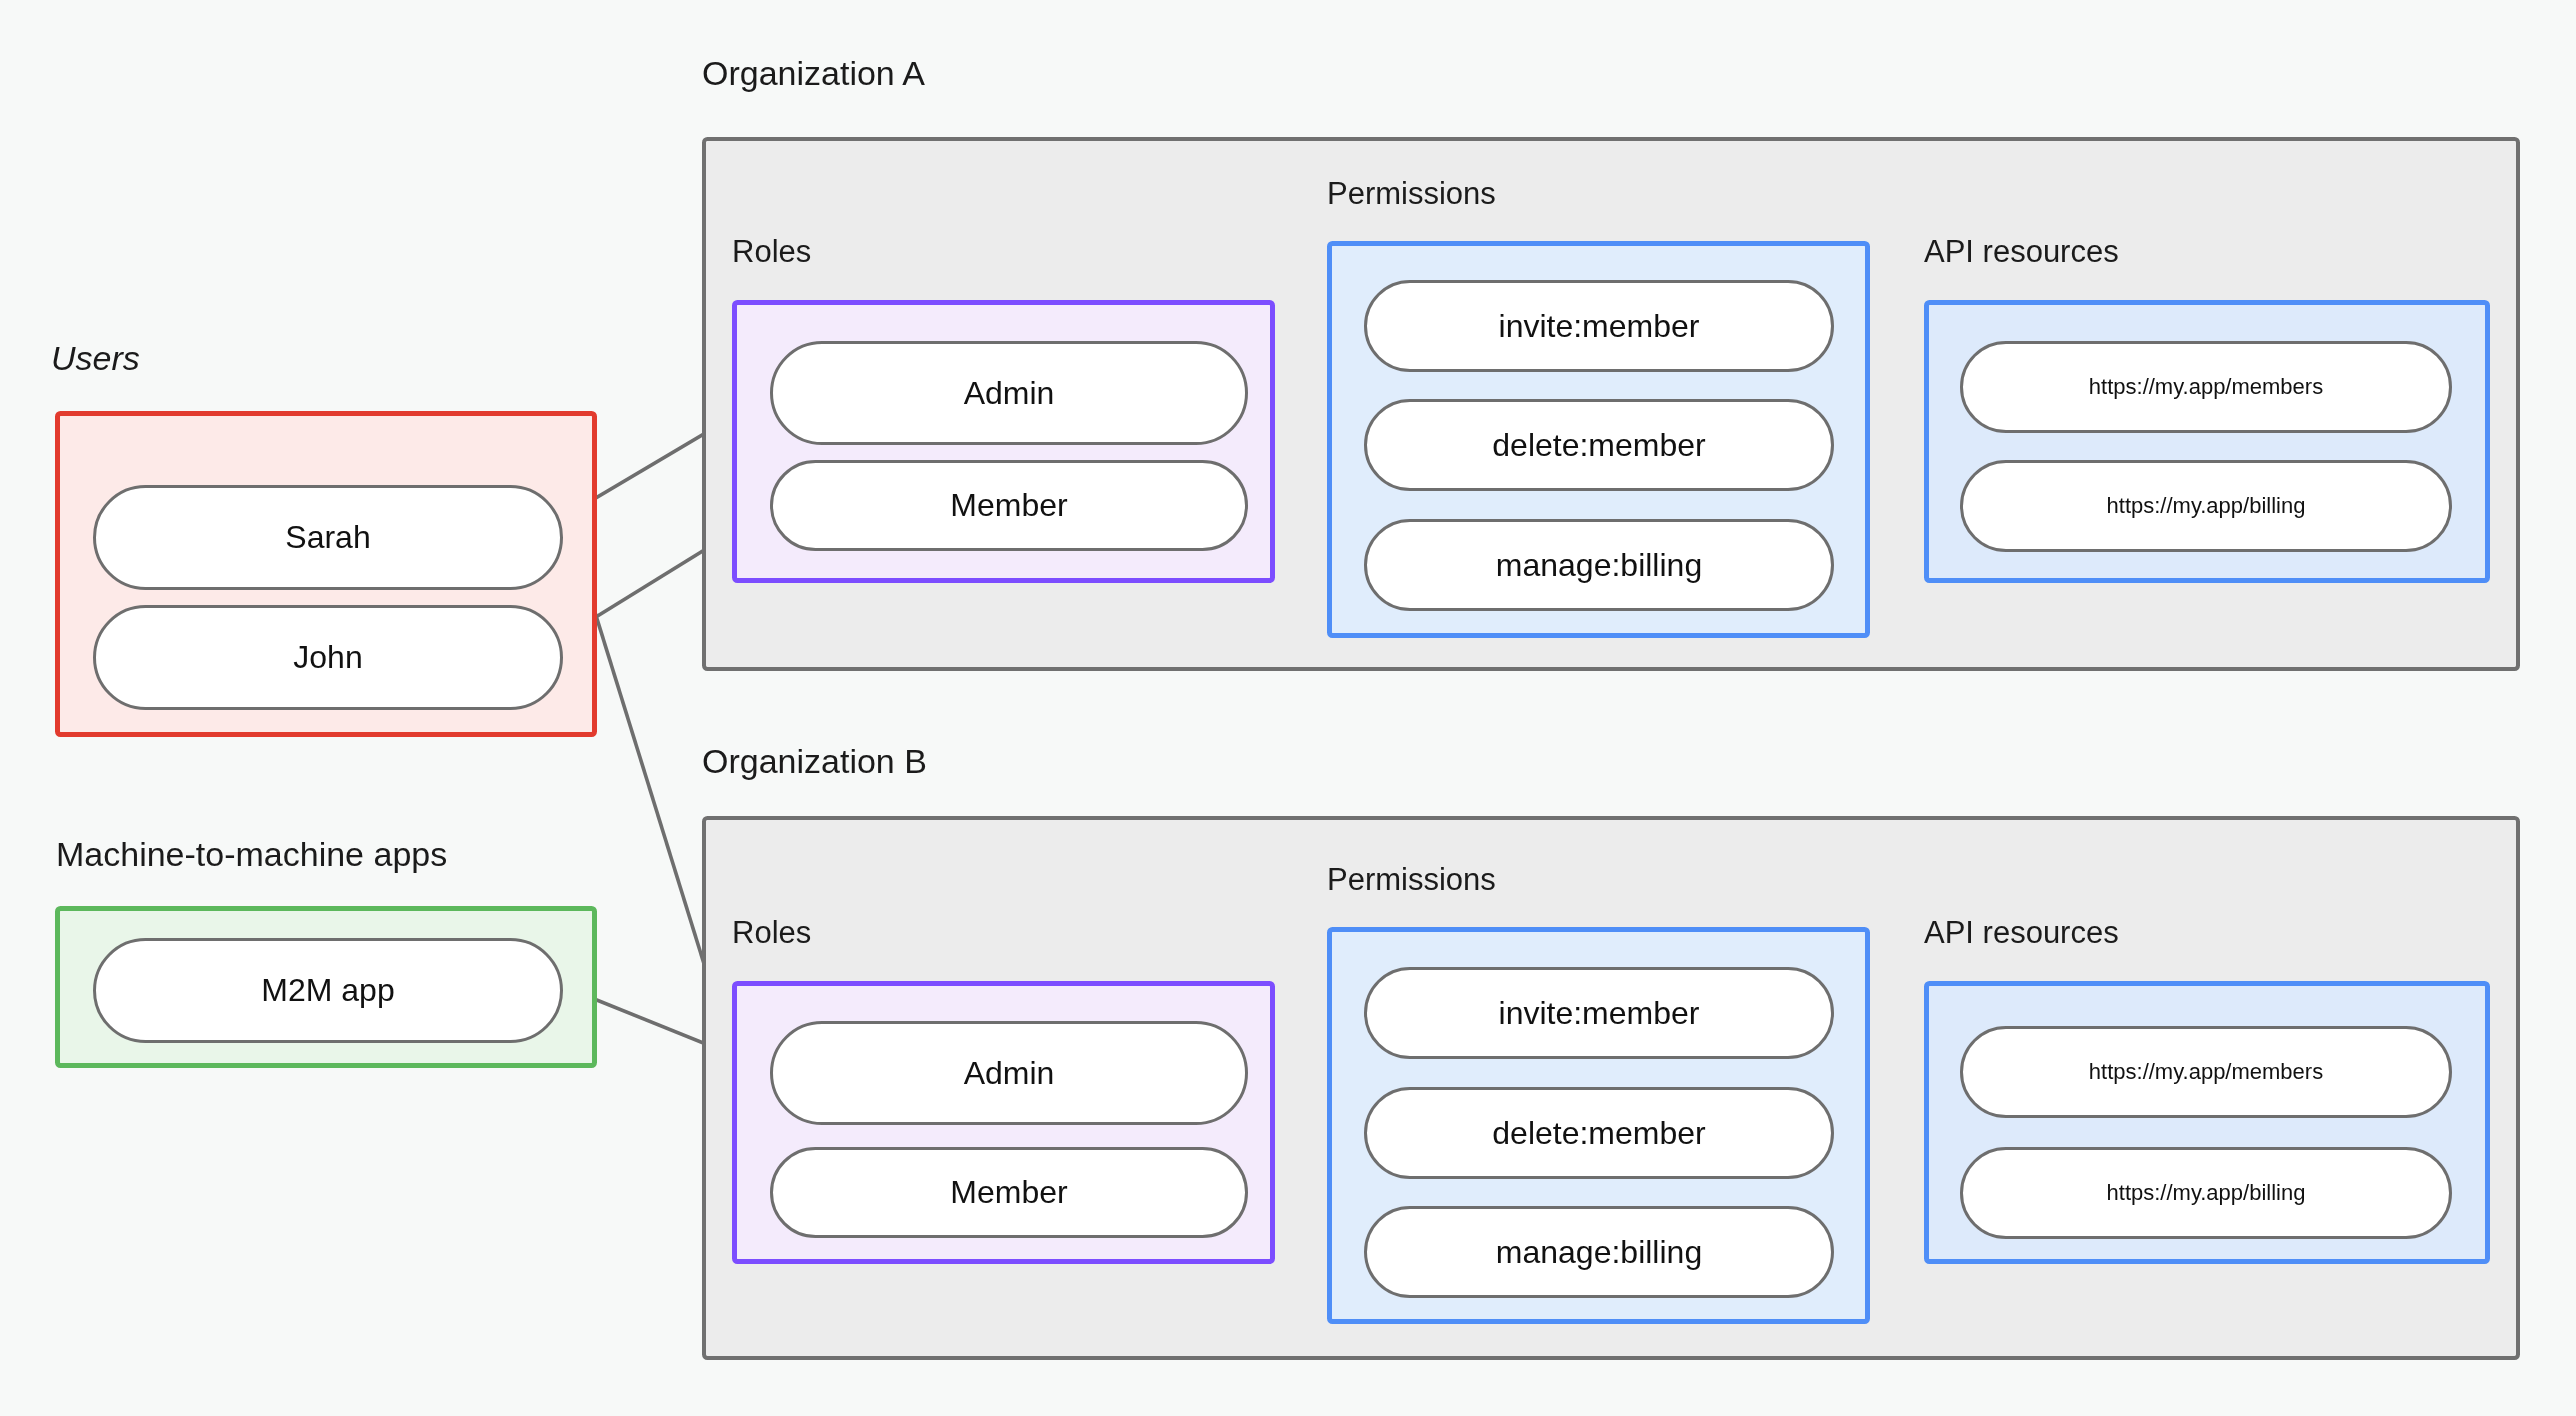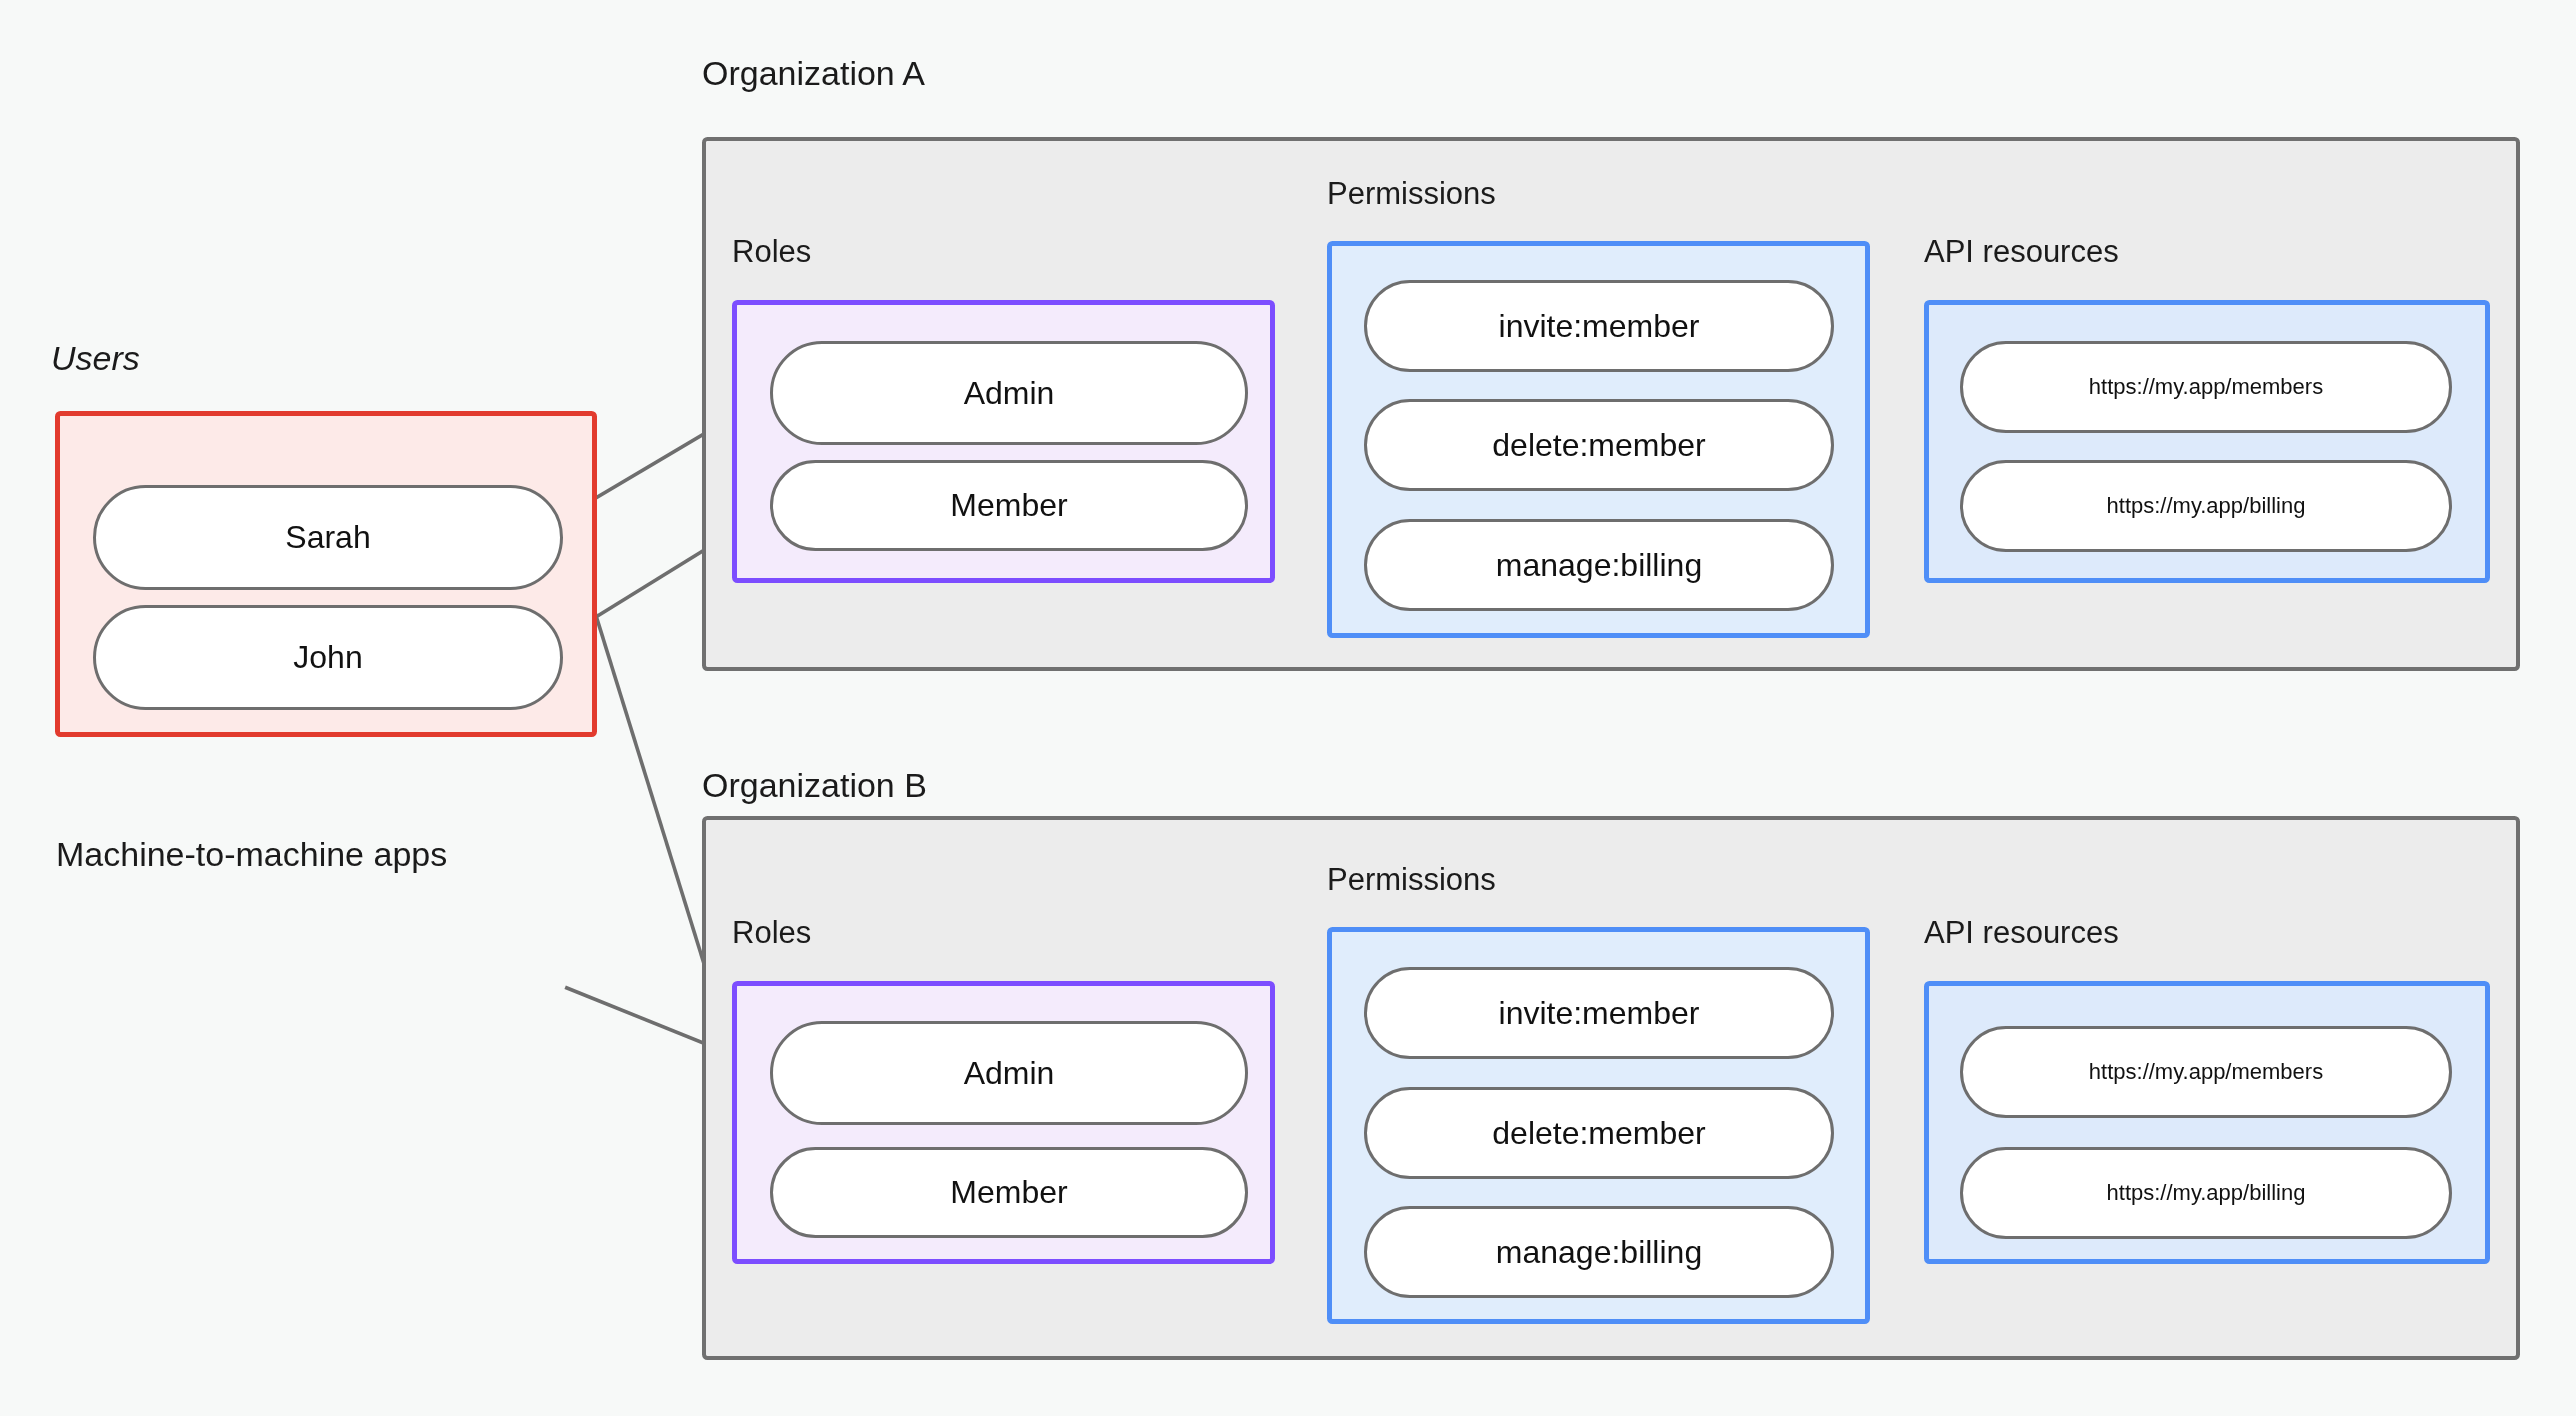--- a/index.html
+++ b/index.html
@@ -138,20 +138,23 @@
 
   <div class="grp-label" style="left:51px; top:341px;font-style:italic;">Users</div>
 
   <div class="box box-users" style="left:55px; top:411px; width:542px; height:326px;">
     <div class="pill" style="left:33px; top:69px; width:470px; height:105px; position:absolute;">Sarah</div>
     <div class="pill" style="left:33px; top:189px; width:470px; height:105px; position:absolute;text-align:center;">John</div>
   </div>
 
   <div class="grp-label" style="left:56px; top:837px;">Machine-to-machine apps</div>
 
+  <div class="box box-m2m" style="left:55px; top:906px; width:542px; height:162px;">
+    <div class="pill" style="left:33px; top:27px; width:470px; height:105px; position:absolute;">M2M app</div>
+  </div>
 
   <div class="grp-label" style="left:702px; top:56px;">Organization A</div>
 
   <div class="box box-org" style="left:702px; top:137px; width:1818px; height:534px;"></div>
 
   <div class="sub-label" style="left:732px; top:236px;">Roles</div>
   <div class="box box-roles" style="left:732px; top:300px; width:543px; height:283px;"></div>
   <div class="pill" style="left:770px; top:341px; width:478px; height:104px;">Admin</div>
   <div class="pill" style="left:770px; top:460px; width:478px; height:91px;">Member</div>
 
@@ -159,21 +162,21 @@
   <div class="box box-perms" style="left:1327px; top:241px; width:543px; height:397px;"></div>
   <div class="pill" style="left:1364px; top:280px; width:470px; height:92px;">invite:member</div>
   <div class="pill" style="left:1364px; top:399px; width:470px; height:92px;">delete:member</div>
   <div class="pill" style="left:1364px; top:519px; width:470px; height:92px;">manage:billing</div>
 
   <div class="sub-label" style="left:1924px; top:236px;">API resources</div>
   <div class="box box-api" style="left:1924px; top:300px; width:566px; height:283px;"></div>
   <div class="pill small-text" style="left:1960px; top:341px; width:492px; height:92px;">https://my.app/members</div>
   <div class="pill small-text" style="left:1960px; top:460px; width:492px; height:92px;">https://my.app/billing</div>
 
-  <div class="grp-label" style="left:702px; top:744px;margin-top:24px;">Organization B</div>
+  <div class="grp-label" style="left:702px; top:744px;">Organization B</div>
 
   <div class="box box-org" style="left:702px; top:816px; width:1818px; height:544px;"></div>
 
   <div class="sub-label" style="left:732px; top:917px;">Roles</div>
   <div class="box box-roles" style="left:732px; top:981px; width:543px; height:283px;"></div>
   <div class="pill" style="left:770px; top:1021px; width:478px; height:104px;">Admin</div>
   <div class="pill" style="left:770px; top:1147px; width:478px; height:91px;">Member</div>
 
   <div class="sub-label" style="left:1327px; top:864px;">Permissions</div>
   <div class="box box-perms" style="left:1327px; top:927px; width:543px; height:397px;"></div>

